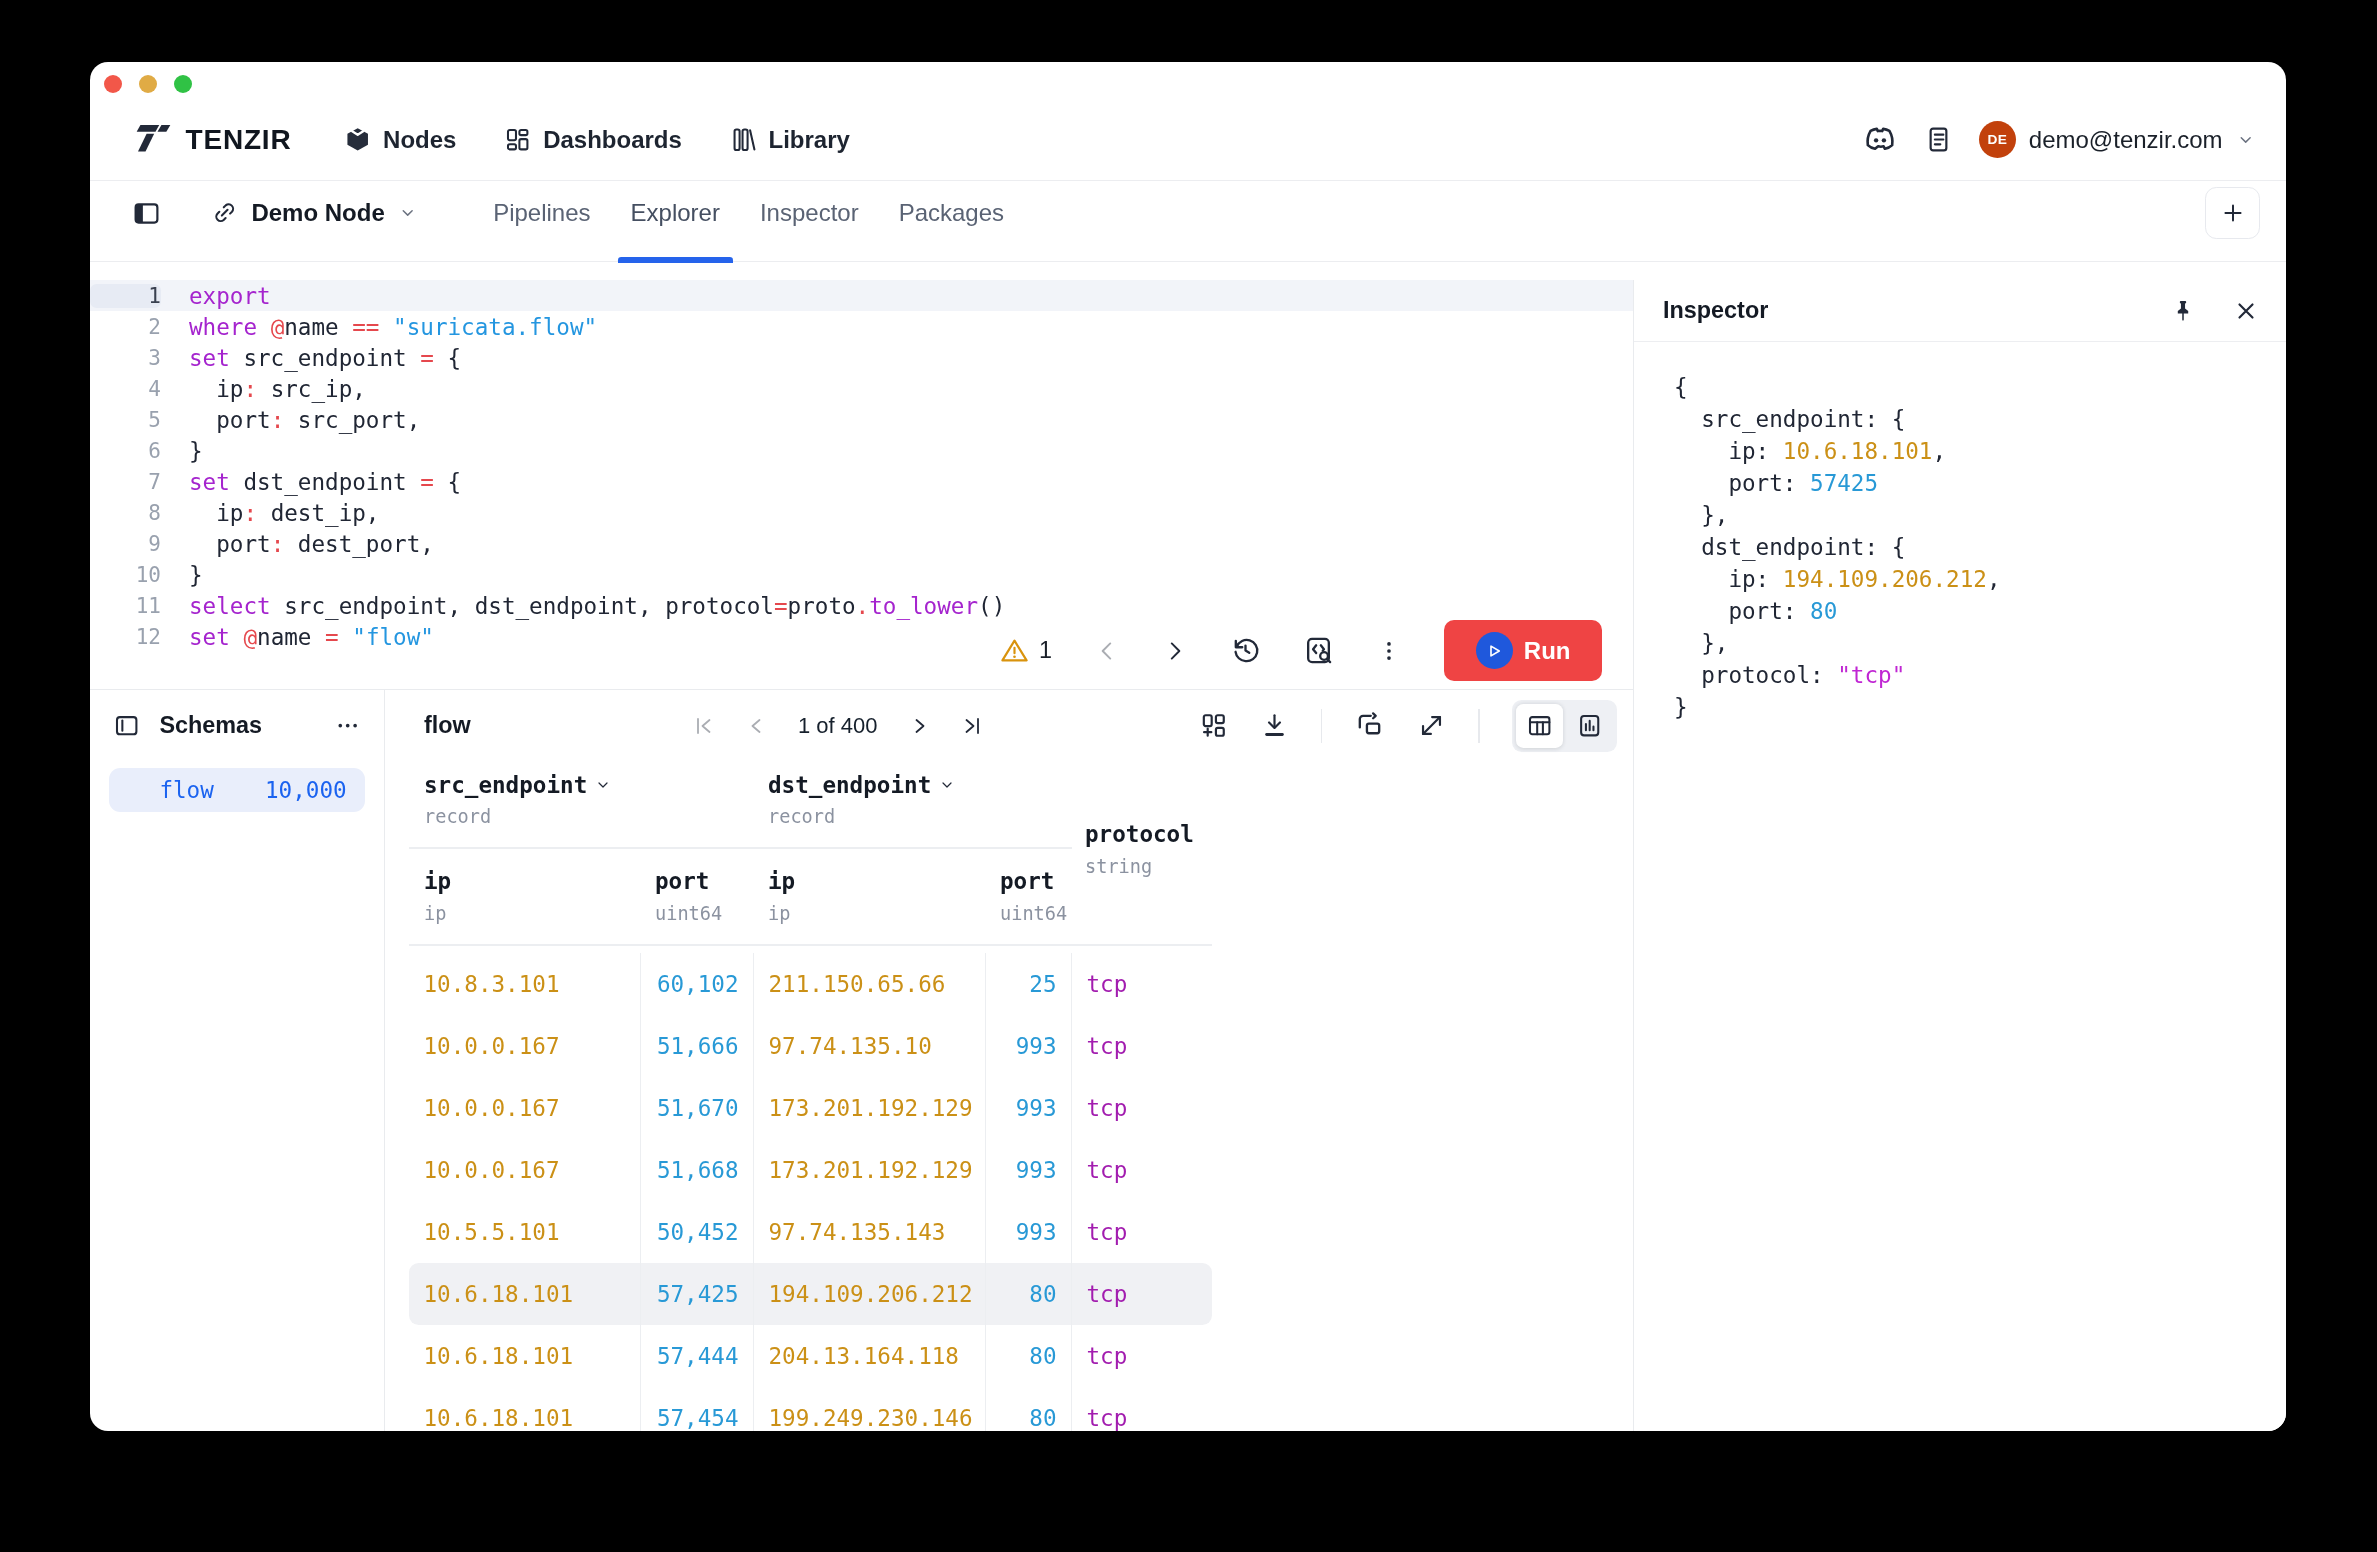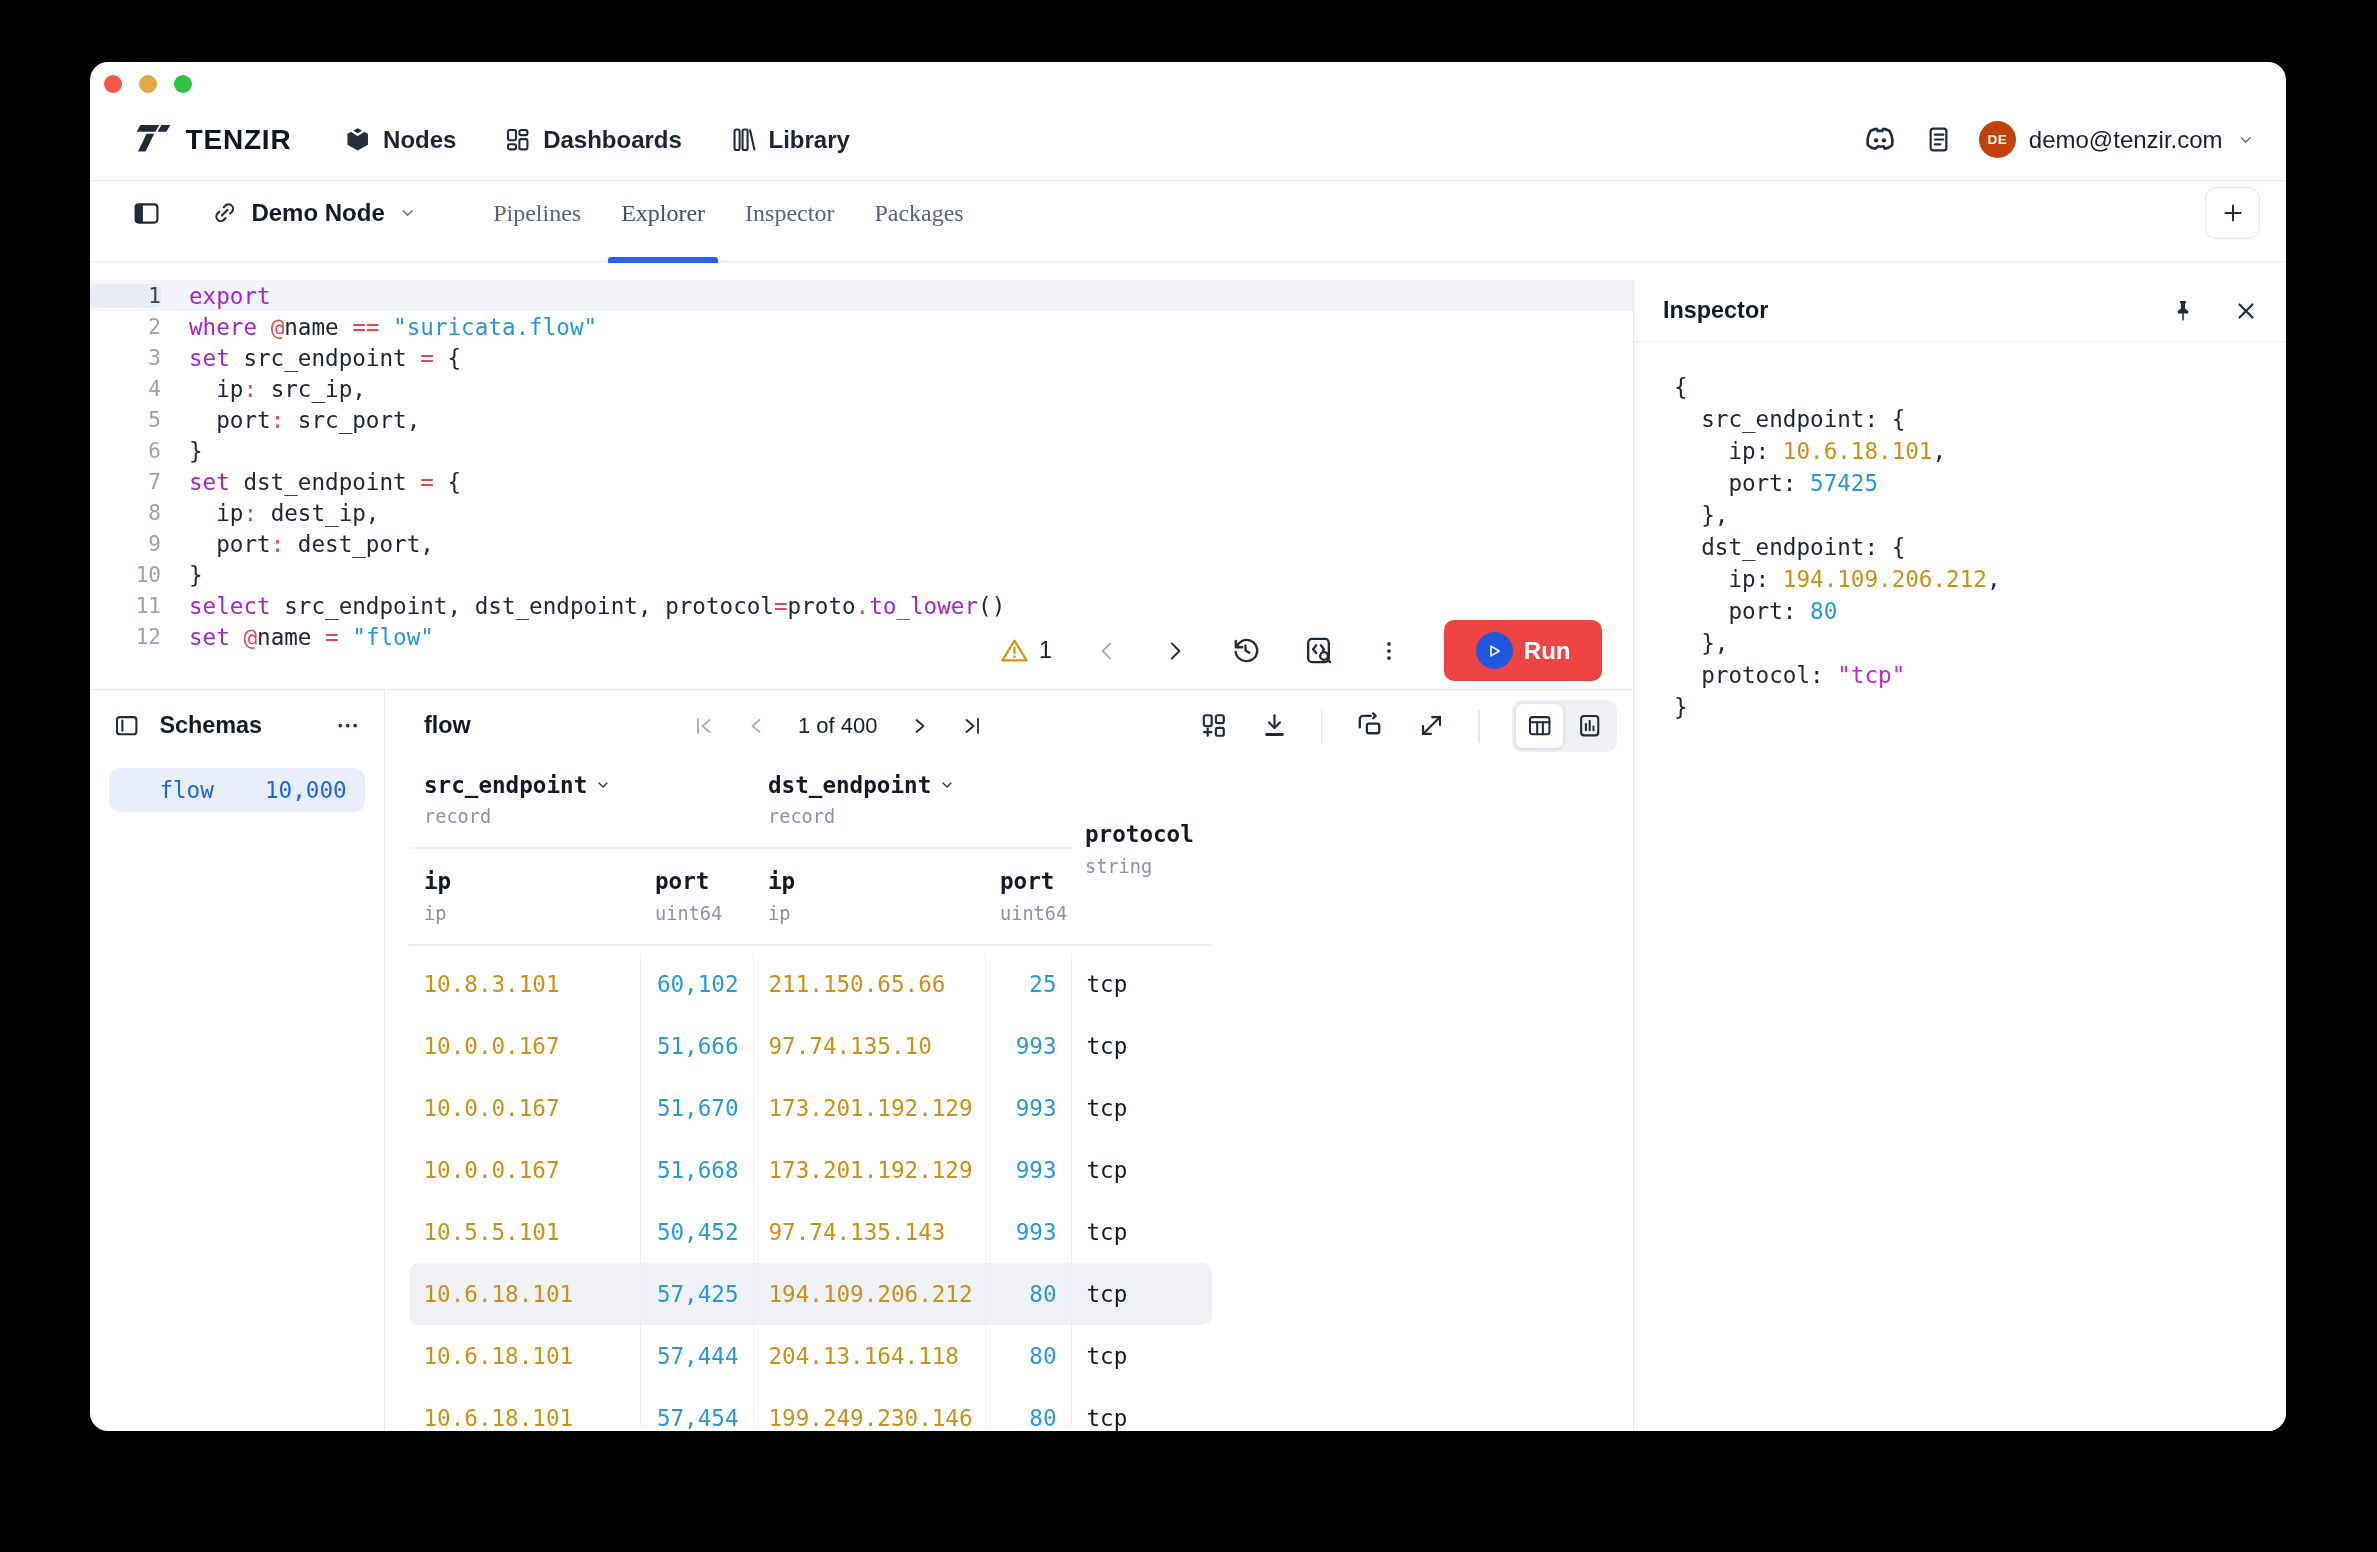--- a/index.html
+++ b/index.html
@@ -20,21 +20,21 @@
   .topnav-right{margin-left:auto;display:flex;align-items:center;gap:26px;}
   .account{display:flex;align-items:center;gap:13px;cursor:pointer;}
   .avatar{width:37px;height:37px;border-radius:50%;background:#c2410c;color:#fff;font-size:13.7px;
     font-weight:700;display:flex;align-items:center;justify-content:center;letter-spacing:0.4px;}
   .email{font-size:24px;font-weight:500;color:#1a2029;}
   
   .nodebar{position:absolute;top:103px;left:0;right:0;height:97px;box-sizing:border-box;
     border-bottom:1.6px solid #ecedf0;display:flex;align-items:center;padding-left:42px;}
   .node-select{display:flex;align-items:center;gap:13px;margin-left:50px;cursor:pointer;}
   .node-name{font-size:24px;font-weight:700;color:#141a24;}
-  .tabs{display:flex;align-items:flex-end;height:100%;margin-left:56px;font-family:Liberation Serif, serif;}
+  .tabs{display:flex;align-items:flex-end;height:100%;margin-left:56px;}
   .tab{position:relative;height:100%;display:flex;align-items:center;padding:0 20px;
     font-size:24px;font-weight:500;color:#5a6374;cursor:pointer;}
   .tab.active{color:#454f61;}
   .tab.active::after{content:'';position:absolute;left:7.3px;right:7.3px;bottom:-1.6px;height:5.6px;
     border-radius:3.2px 3.2px 0 0;background:#2563eb;}
   .plus-btn{position:absolute;right:26px;top:22px;width:55px;height:52px;border:1.6px solid #e7e9ee;
     border-radius:11.3px;background:#fff;display:flex;align-items:center;justify-content:center;cursor:pointer;box-sizing:border-box;}
   
   .left-content{position:absolute;top:218px;left:0;width:1543px;bottom:0;}
   .inspector{position:absolute;top:218px;left:1543px;right:0;bottom:0;border-left:1.6px solid #e9ebee;box-sizing:border-box;background:#fff;}
@@ -84,21 +84,21 @@
   .shead{position:absolute;font-size:22.6px;font-weight:700;color:#141a24;}
   .hline{position:absolute;height:1.6px;background:#eceef1;}
   
   #tbody{margin-left:24px;width:803px;padding-top:6.5px;text-align:center;}
   .trow{display:grid;grid-template-columns:232px 113px 232px 86px 140px;height:62px;align-items:stretch;}
   .trow.selected{background:#f0f1f4;border-radius:9.7px;}
   .td{font-family:"DejaVu Sans Mono", monospace;font-size:22.6px;padding:0 14.5px;box-sizing:border-box;
     display:flex;align-items:center;}
   .td.bd{border-right:1.6px solid #eceef1;}
   .td.r{justify-content:flex-end;}
-  .c-ip{color:#cb9016;}.c-port{color:#2899d6;}.c-proto{color:#0f172a;}
+  .c-ip{color:#cb9016;}.c-port{color:#2899d6;}.c-proto{color:#a21caf;}
   
   .inspector-header{height:62px;display:flex;align-items:center;padding:0 27.4px 0 29px;
     border-bottom:1.6px solid #edeef1;box-sizing:border-box;}
   .inspector-title{font-size:23.4px;font-weight:700;color:#141a24;}
   .inspector-actions{margin-left:auto;display:flex;align-items:center;gap:37px;}
   #inspector-json{padding:29px 0 0 40px;font-family:"DejaVu Sans Mono", monospace;font-size:22.6px;}
   .json-line{height:32px;line-height:32px;white-space:pre;}
   
   .ic{stroke:#222938;fill:none;stroke-width:1.8;stroke-linecap:round;stroke-linejoin:round;}
   .ic-fill{fill:#222938;stroke:none;}

